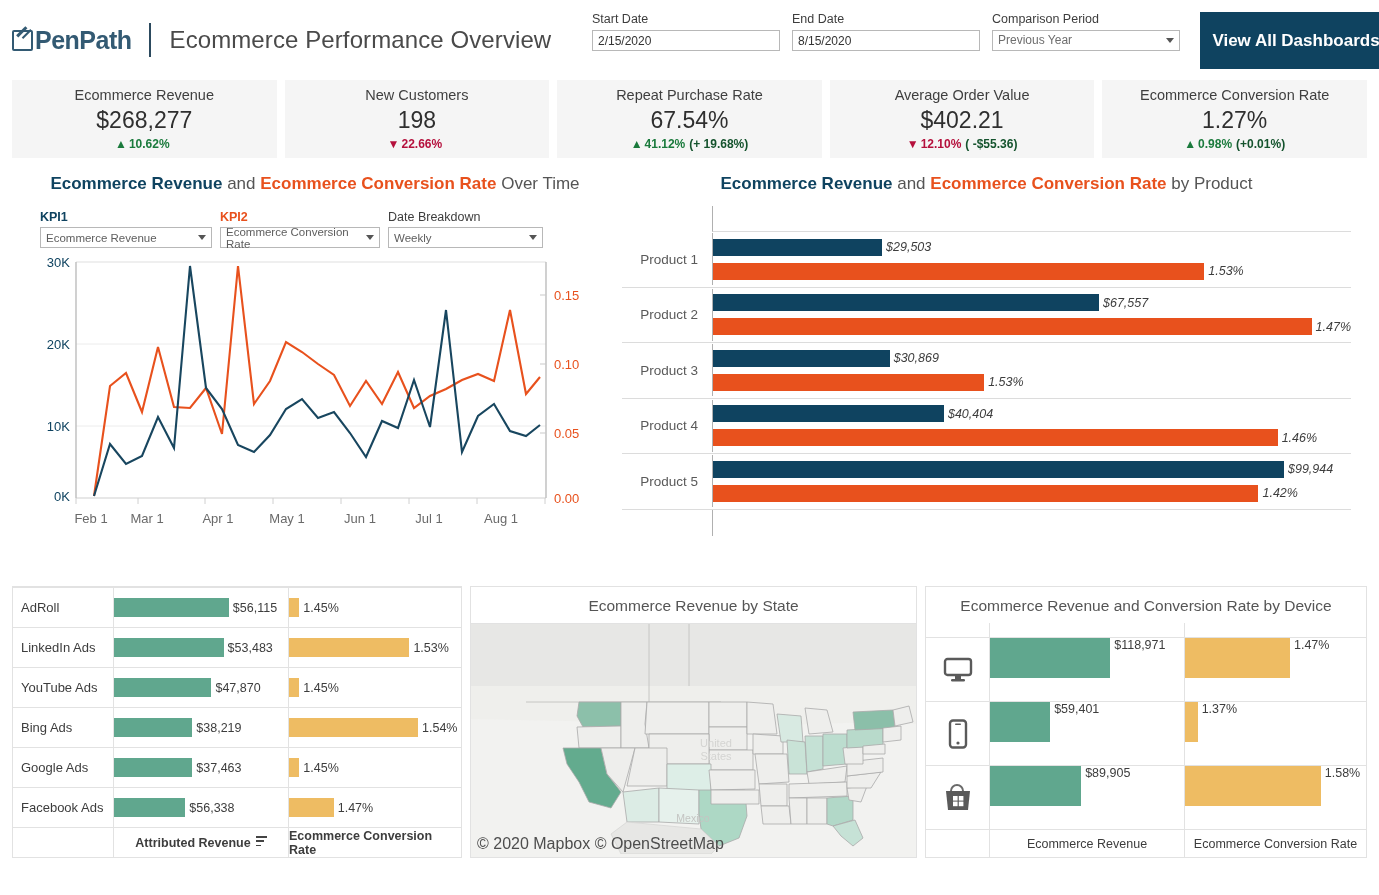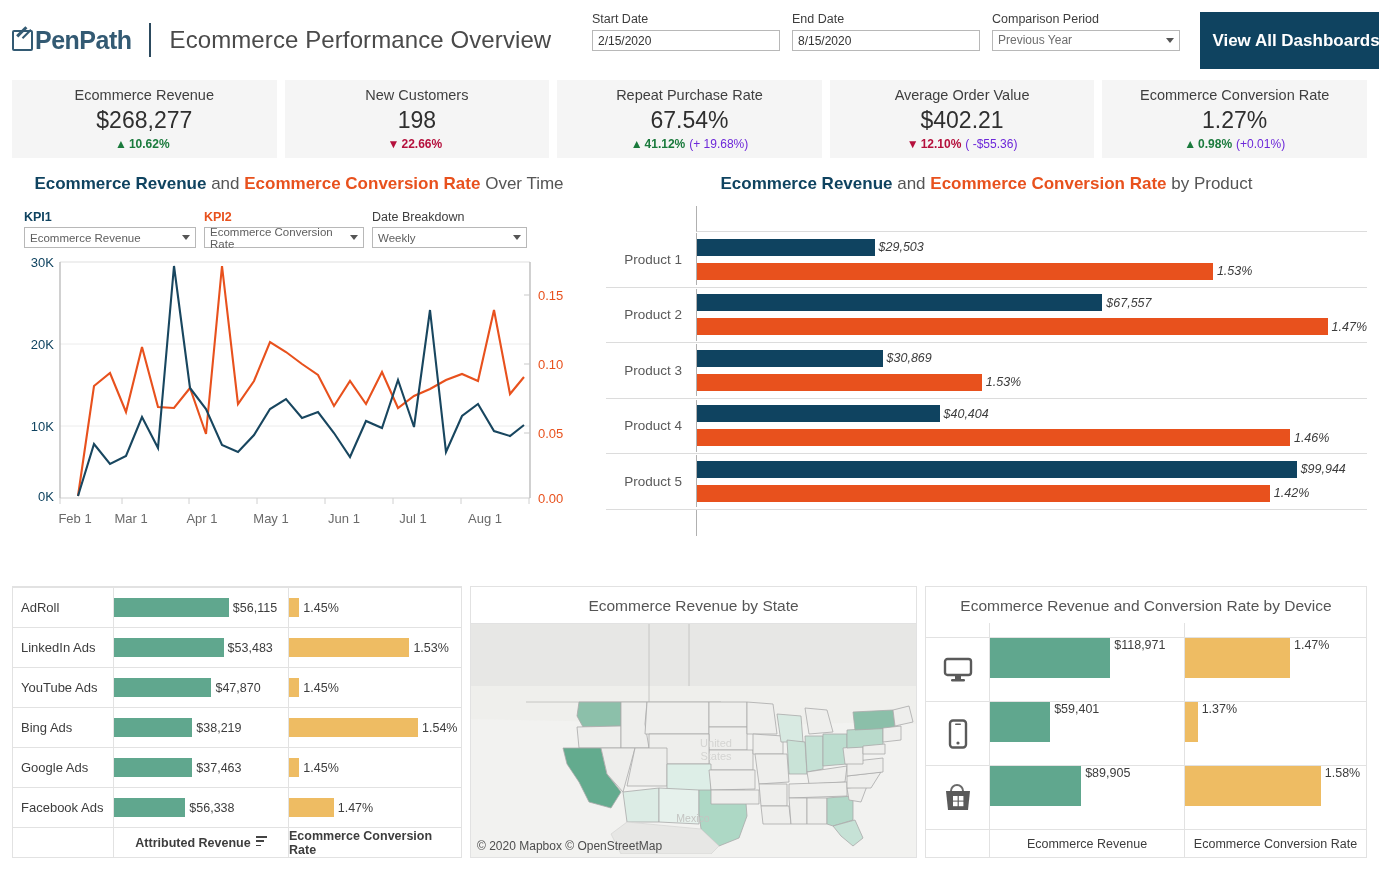--- a/index.html
+++ b/index.html
@@ -123,26 +123,26 @@
     background: #f5f5f5;
     display: flex; flex-direction: column;
     align-items: center; justify-content: center;
     padding: 6px 4px;
   }
   .kpi-title { font-size: 14.5px; color: #3f3f3f; line-height: 20px; }
   .kpi-value { font-size: 23px; color: #2f2f2f; line-height: 30px; font-weight:400; }
   .kpi-delta { font-size: 12px; line-height: 18px; display: flex; align-items: center; gap: 2px; }
   .up { color: #1a7a3c; font-weight: bold; }
   .down { color: #b5103c; font-weight: bold; }
-  .kpi-sub { color: #6d28d9; font-weight: normal; margin-left: 2px; }
+  .kpi-sub { color: #14532d; font-weight: bold; margin-left: 2px; }
 
   
   .mid {
     display: flex;
-    padding: 0 12px;
+    padding: 0 28px;
     margin-top: 14px;
     height: 400px;
   }
   .panel-left { width: 574px; position: relative; }
   .panel-right { flex: 1; position: relative; padding-left: 20px; }
 
   .chart-title {
     text-align: center;
     font-size: 17px;
     color: #555;
@@ -250,21 +250,21 @@
   .sort-icon { display: inline-block; width: 11px; }
   .sort-icon i { display:block; height:1.8px; background:#444; margin-bottom:2.5px; }
   .sort-icon i:nth-child(1){width:11px}
   .sort-icon i:nth-child(2){width:8px}
   .sort-icon i:nth-child(3){width:5px}
 
   .map-panel { width: 447px; }
   .map-area { flex: 1; position: relative; background: #f2f2f0; overflow: hidden; border-top: 1px solid #e2e2e2; }
   .map-credit {
     position: absolute; left: 6px; bottom: 4px;
-    font-size: 12px; color: #4d4d4d;
+    font-size: 16px; color: #4d4d4d;
   }
 
   .dev-panel { flex: 1; }
   .dev-table { flex: 1; display: flex; flex-direction: column; }
   .dev-row { display: flex; flex: 1; border-top: 1px solid #e2e2e2; }
   .dev-row:first-child { border-top: none; }
   .dev-icon { width: 63px; display: flex; align-items: center; justify-content: center; }
   .dev-cell { display: flex; align-items: flex-start; border-left: 1px solid #e2e2e2; }
   .dev-cell.rev { width: 195px; }
   .dev-cell.cvr { flex: 1; }

